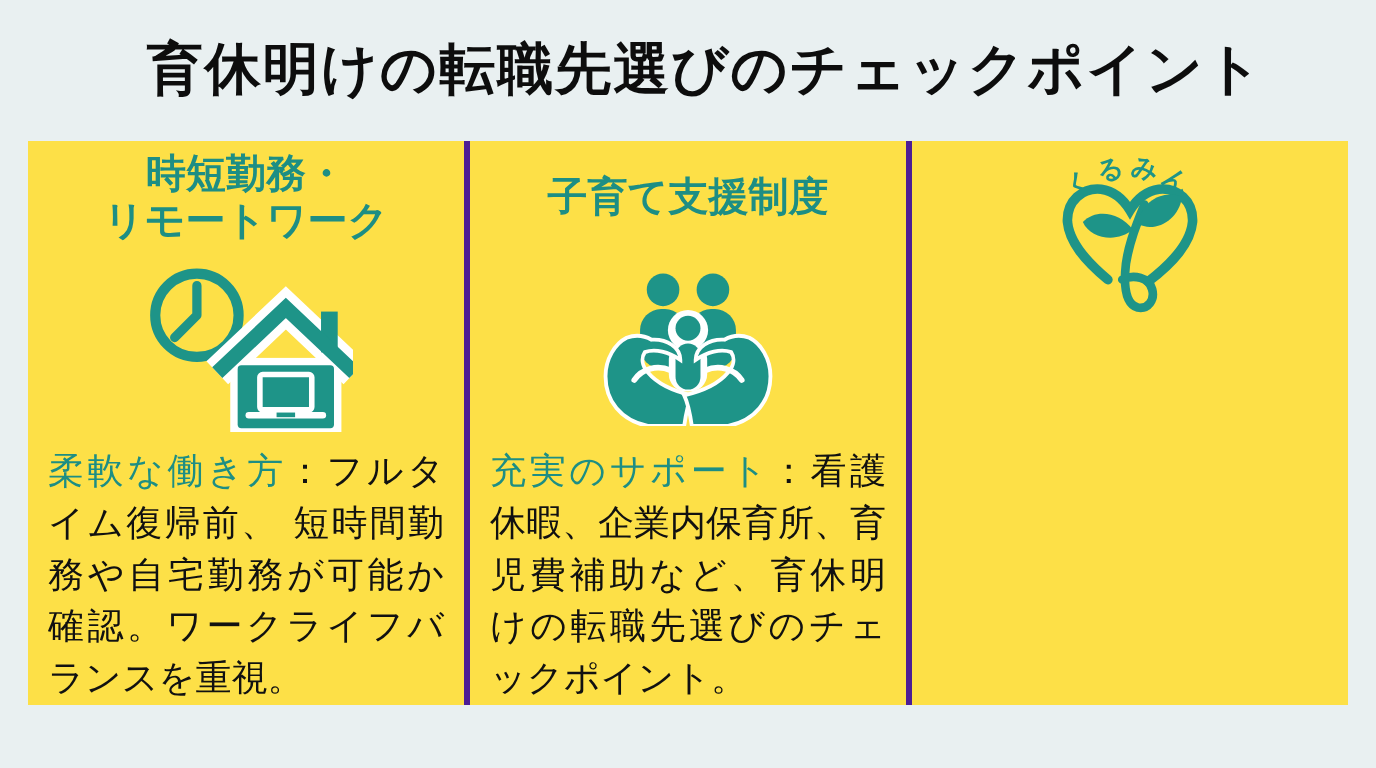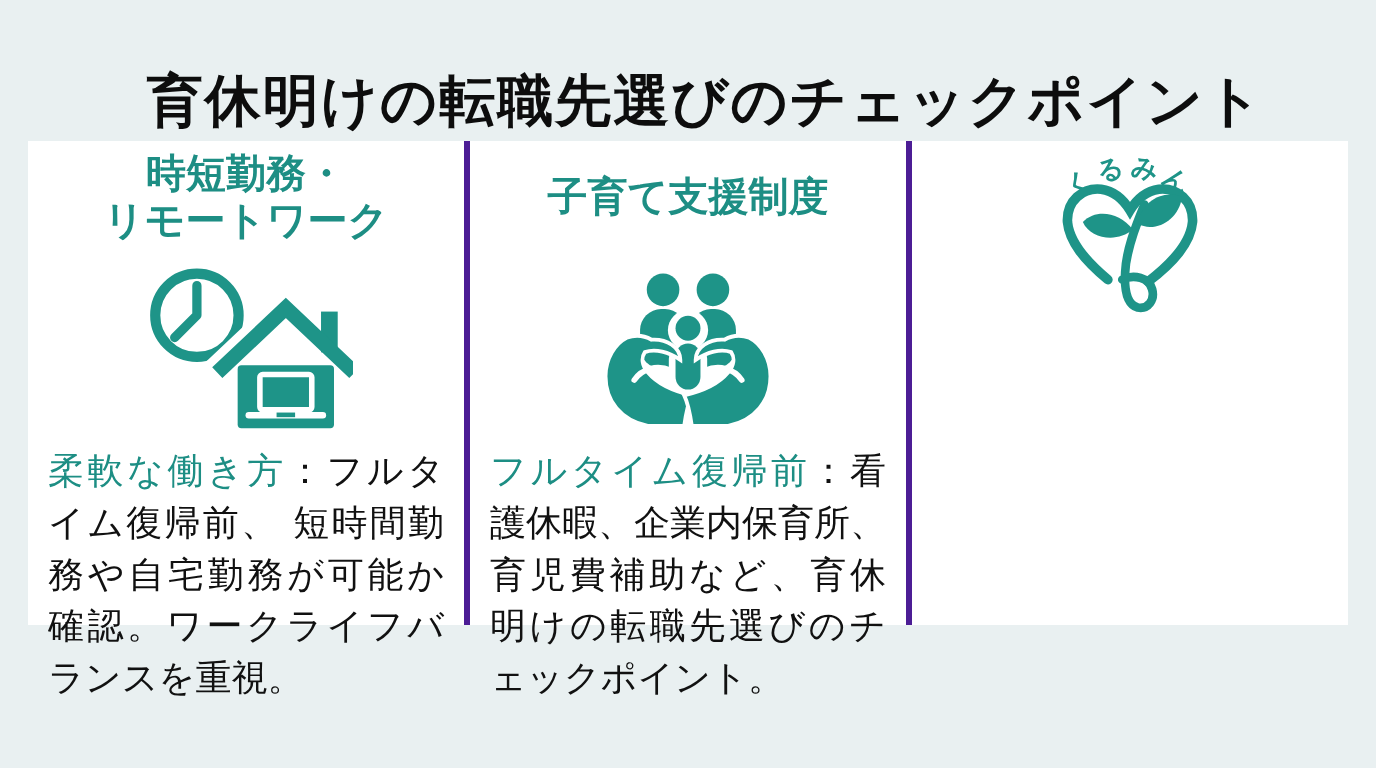--- a/index.html
+++ b/index.html
@@ -1,28 +1,28 @@
 <!DOCTYPE html>
 <html><head>
 <meta charset="utf-8">
 <style>
   html,body { margin:0; padding:0; }
   body {
     width:1376px; height:768px; overflow:hidden; position:relative;
     background:#e9f0f1;
     font-family:"DejaVu Sans","Liberation Sans",sans-serif;
   }
-  .title-bar { height:140px; display:flex; align-items:flex-end; justify-content:center;padding-left:35px; }
+  .title-bar { height:140px; display:flex; align-items:center; justify-content:center;padding-left:35px; }
   .page-title {
     margin:0; font-size:56px; font-weight:900; letter-spacing:2px;
     color:#0d0d0d; white-space:nowrap;
   }
   .card {
-    position:absolute; left:28px; top:141px; width:1320px; height:484px;
-    background:#ffffff; display:flex;
+    position:absolute; left:28px; top:141px; width:1320px; height:564px;
+    background:#fde047; display:flex;
   }
   .col { flex:1 1 0; padding:0 20px; box-sizing:border-box; min-width:0; }
   .col + .col { border-left:6px solid #4c1d95; }
   .col-heading {
     height:112px; display:flex; align-items:center; justify-content:center;
     text-align:center; white-space:pre-line;
     color:#1d8e84; font-size:40px; font-weight:700; line-height:1.18;
   }
   .col-icon { height:182px; display:flex; align-items:center; justify-content:center; }
   .col-body {
@@ -75,21 +75,21 @@
         <rect x="50" y="48" width="48" height="62" rx="22" fill="#1e9488"></rect>
         <rect x="102" y="48" width="48" height="62" rx="22" fill="#1e9488"></rect>
         <circle cx="100" cy="70" r="21" fill="#ffffff"></circle>
         <rect x="80" y="82" width="40" height="52" rx="18" fill="#ffffff"></rect>
         <circle cx="100" cy="68" r="13" fill="#1e9488"></circle>
         <rect x="87" y="84" width="26" height="48" rx="13" fill="#1e9488"></rect>
         <use href="#lhand"></use>
         <use href="#lhand" transform="translate(200 0) scale(-1 1)"></use>
       </svg>
     </div>
-    <p class="col-body"><span class="lead">フルタイム復帰前</span><span>：看護休暇、企業内保育所、育児費補助など、育休明けの転職先選びのチェックポイント。</span></p>
+    <p class="col-body"><span class="lead">充実のサポート</span><span>：看護休暇、企業内保育所、育児費補助など、育休明けの転職先選びのチェックポイント。</span></p>
   </section>
 
   <section class="col">
     <div class="col-icon">
       <svg width="204" height="178" viewBox="0 0 210 185" aria-hidden="true">
         <defs>
           <path id="kurumin-arc" d="M26 74 Q 105 -6 184 74" fill="none"></path>
         </defs>
         <text font-size="27" font-weight="bold" fill="#1e9488" letter-spacing="5">
           <textPath href="#kurumin-arc" startOffset="50%" text-anchor="middle">くるみん</textPath>

